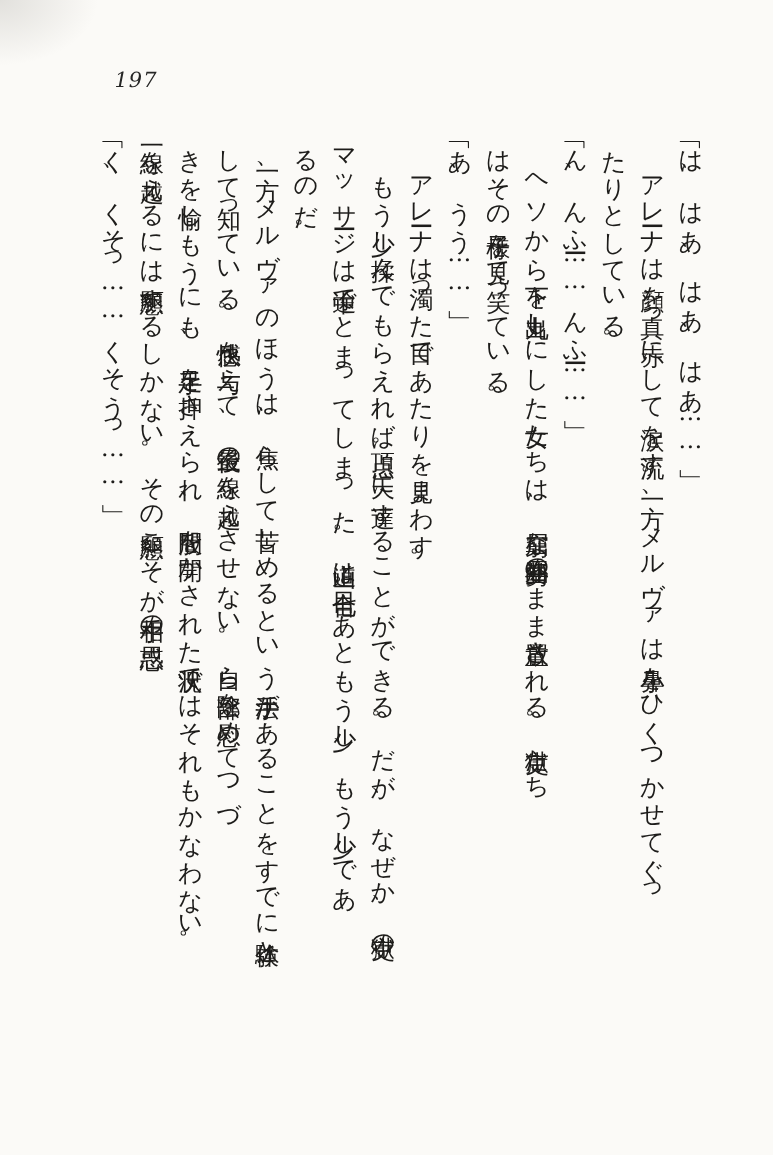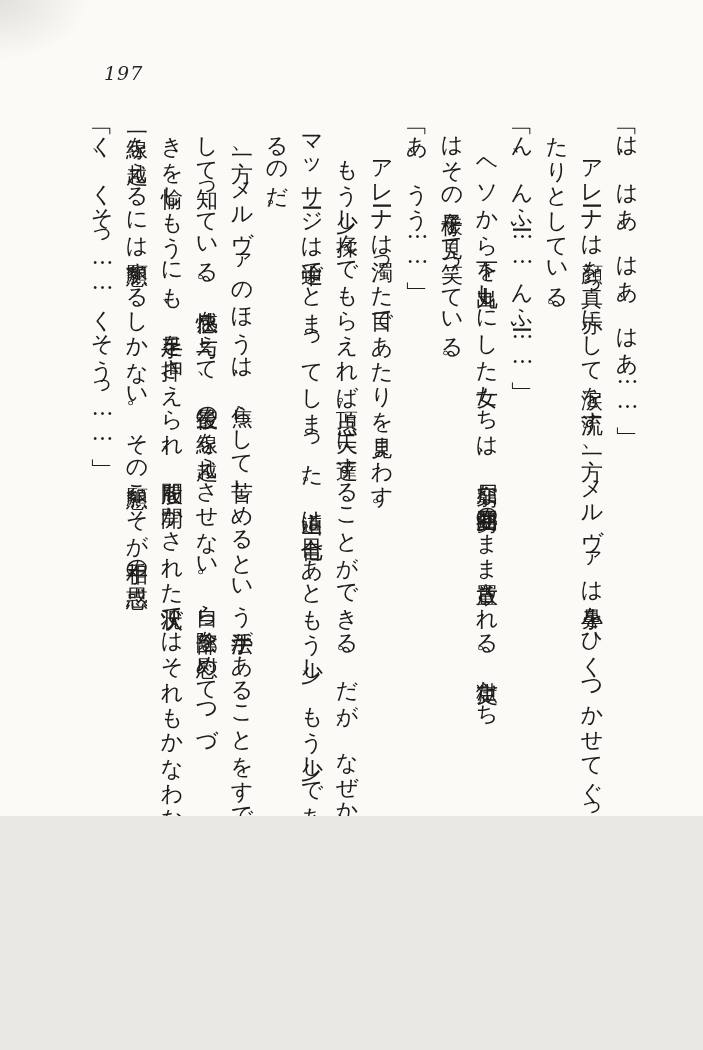--- a/index.html
+++ b/index.html
@@ -3,21 +3,21 @@
 <meta charset="utf-8">
 <style>
   html, body {
     margin: 0;
     padding: 0;
     background: #e9e8e5;
   }
   .page {
     position: relative;
     width: 703px;
-    height: 816px;
+    height: 1050px;
     margin: 0 auto;
     background: #fbfaf7;
     overflow: hidden;
     font-family: "DejaVu Serif", "Liberation Serif", serif;
   }
   
   .page::before {
     content: "";
     position: absolute;
     left: 0; top: 0;

